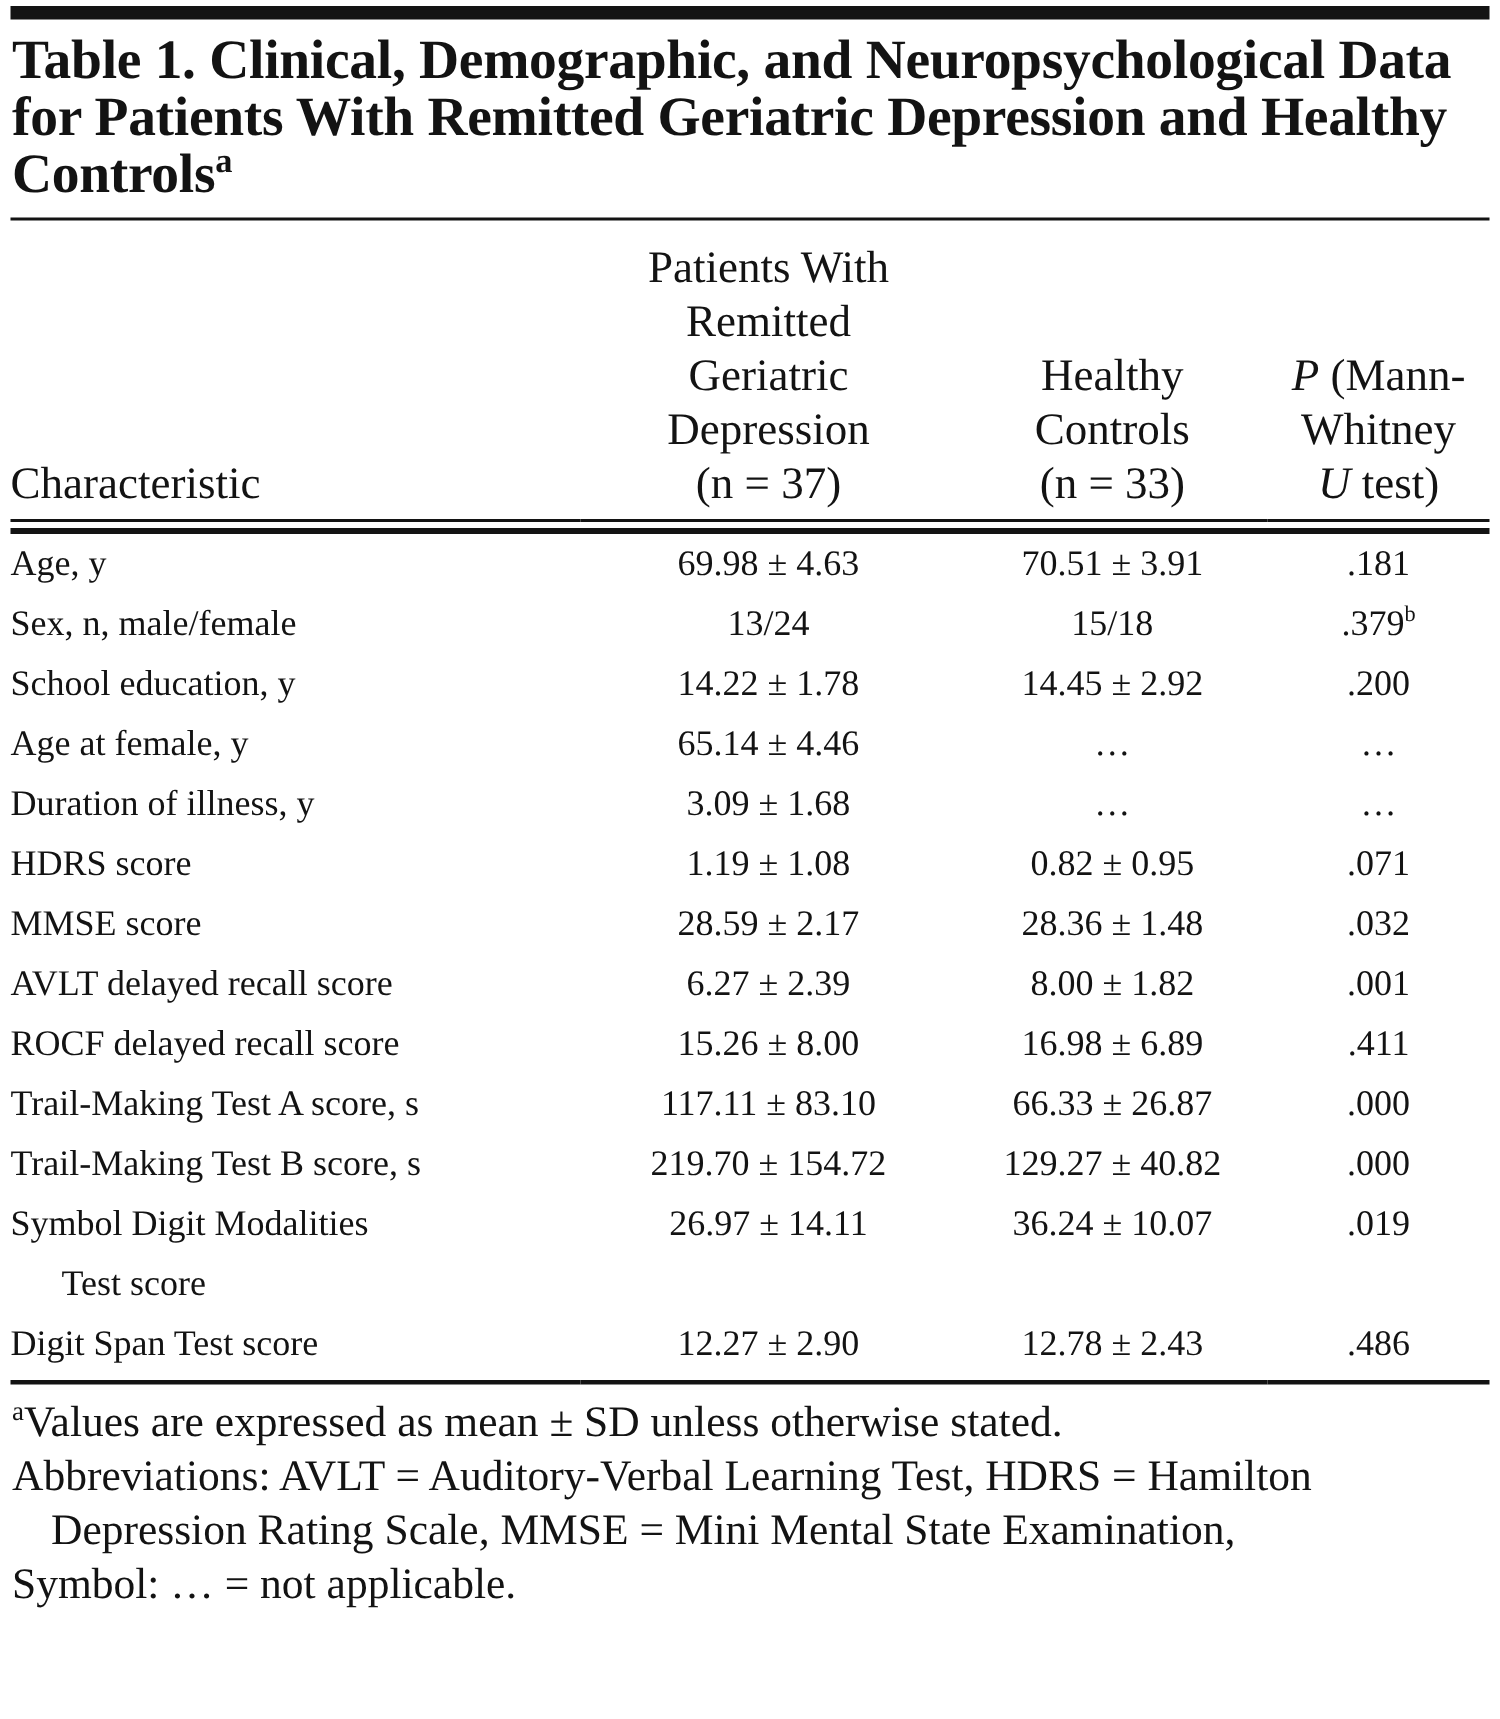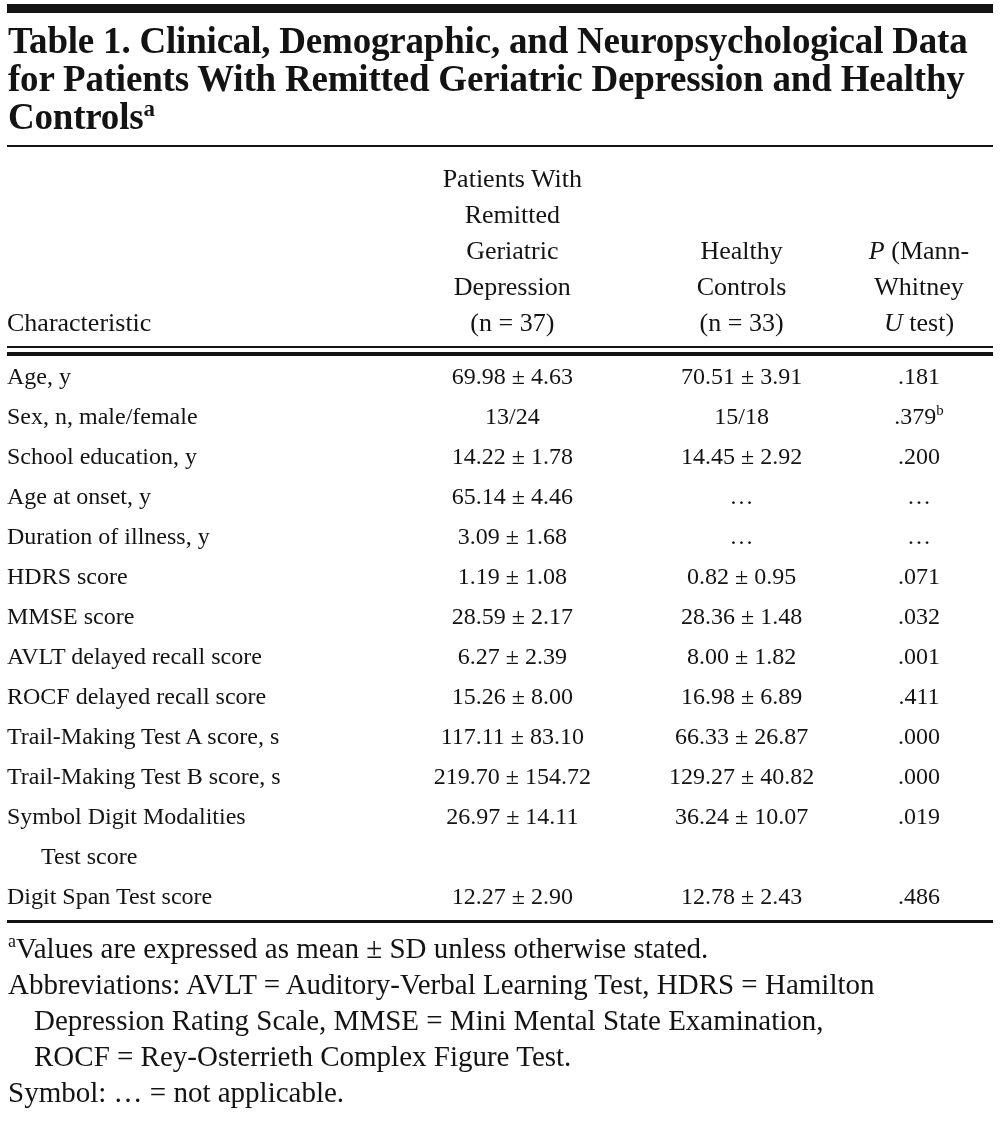--- a/index.html
+++ b/index.html
@@ -20,21 +20,21 @@
   }
   sup { font-size: 62%; line-height: 0; vertical-align: super; }
 
   table { width: 100%; border-collapse: collapse; table-layout: fixed; }
   col.w-char { width: 38.5%; }
   col.w-pat  { width: 25.5%; }
   col.w-ctrl { width: 21%;   }
   col.w-p    { width: 15%;   }
 
   thead th {
-    font-weight: 400; font-size: 26px; line-height: 36px;
+    font-weight: 400; font-size: 30px; line-height: 36px;
     vertical-align: bottom; text-align: center;
     border-bottom: 2px solid #131313;
     padding: 14px 0 5px 0;
   }
   thead th.c-char { text-align: left; }
 
   tbody td { font-size: 24px; line-height: 40px; vertical-align: top; padding: 0; }
   td.c-char { text-align: left; }
   td.c-num, td.c-p { text-align: center; }
   tr.rulerow td { padding: 4px 0 0 0; border-bottom: none; }
@@ -115,21 +115,21 @@
         <tr>
           <td class="c-char">
             <div>School education, y</div>
           </td>
           <td class="c-num">14.22 ± 1.78</td>
           <td class="c-num">14.45 ± 2.92</td>
           <td class="c-p">.200</td>
         </tr>
         <tr>
           <td class="c-char">
-            <div>Age at onset, y</div>
+            <div>Age at female, y</div>
           </td>
           <td class="c-num">65.14 ± 4.46</td>
           <td class="c-num">…</td>
           <td class="c-p">…</td>
         </tr>
         <tr>
           <td class="c-char">
             <div>Duration of illness, y</div>
           </td>
           <td class="c-num">3.09 ± 1.68</td>
@@ -201,17 +201,16 @@
           <td class="c-num">12.78 ± 2.43</td>
           <td class="c-p">.486</td>
         </tr>
       </tbody>
   </table>
 
   <div class="footnotes">
       <div class="fn-line"><sup>a</sup><span>Values are expressed as mean ± SD unless otherwise stated.</span></div>
       <div class="fn-line"><span>Abbreviations: AVLT = Auditory-Verbal Learning Test, HDRS = Hamilton</span></div>
       <div class="fn-line fn-indent"><span>Depression Rating Scale, MMSE = Mini Mental State Examination,</span></div>
-      <div class="fn-line fn-indent"><span>ROCF = Rey-Osterrieth Complex Figure Test.</span></div>
       <div class="fn-line"><span>Symbol: … = not applicable.</span></div>
     </div>
 
 </div>
 
 </body></html>

